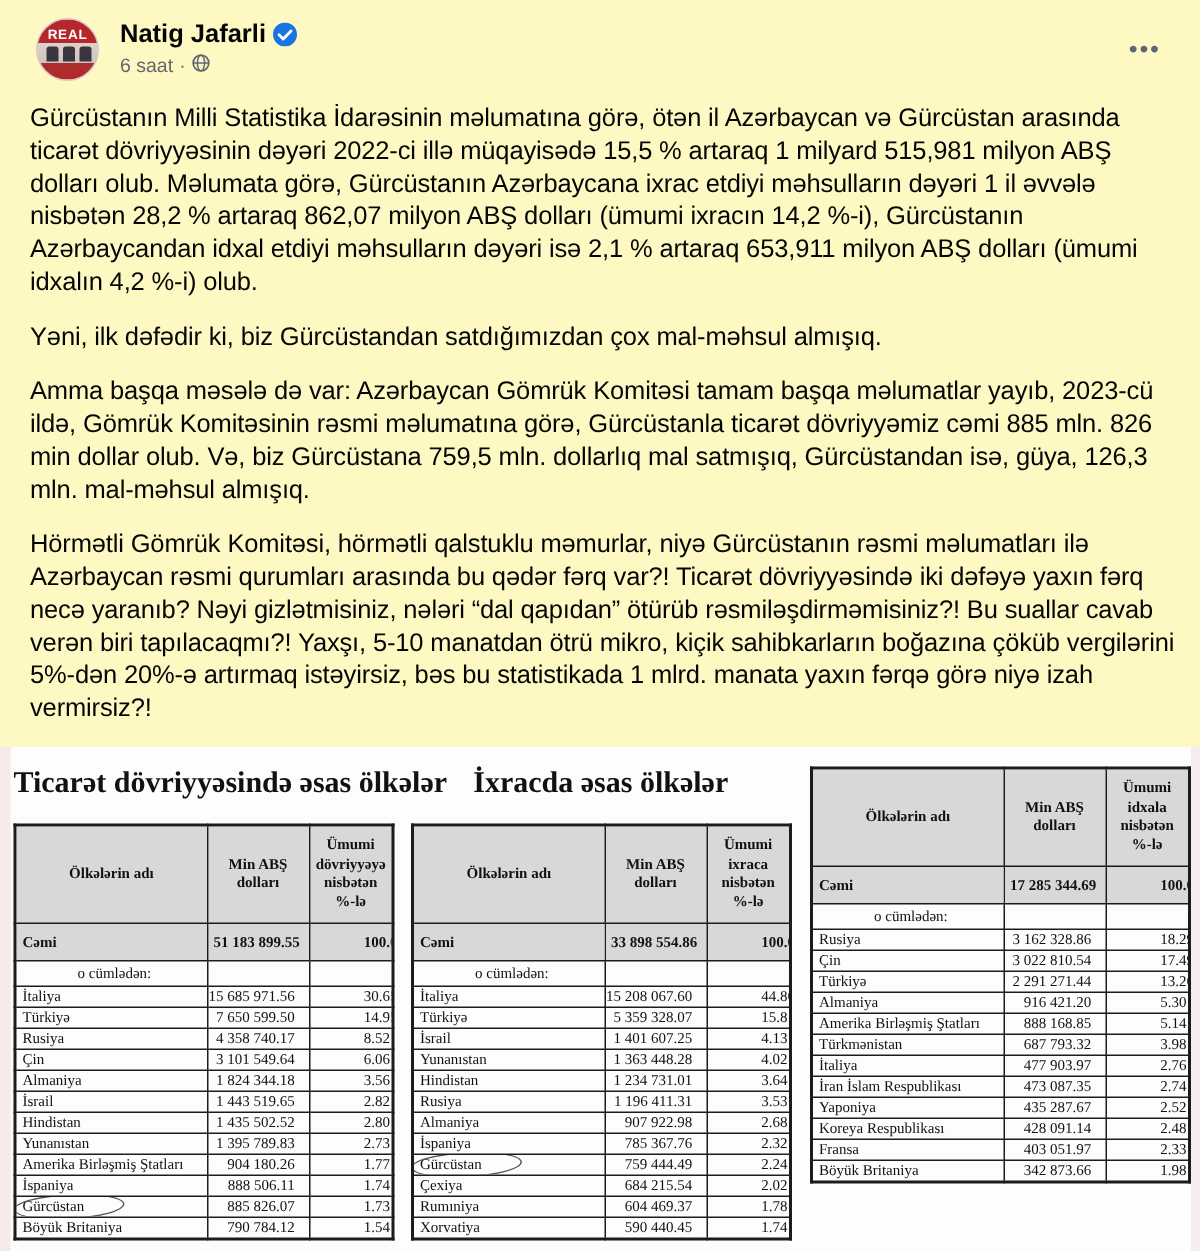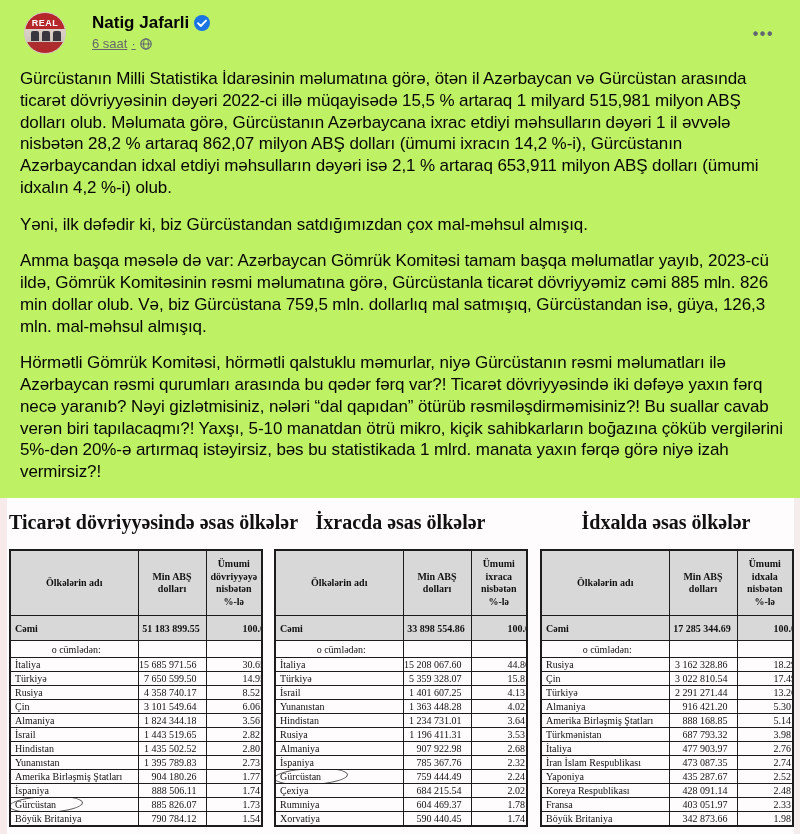--- a/index.html
+++ b/index.html
@@ -1,40 +1,40 @@
 <!DOCTYPE html>
 <html><head>
 <meta charset="utf-8">
 <style>
   * { margin:0; padding:0; box-sizing:border-box; }
   html,body { width:800px; }
   body {
     height:834px; overflow:hidden; background:#fff;
     font-family:"Liberation Sans", sans-serif; color:#050505;
   }
-  .post-card { width:800px; height:705px; background:#bef264; }
+  .post-card { width:800px; height:705px; background:#fef9c3; }
 
   
   .post-header { display:flex; align-items:flex-start; padding:12px 16px 6px 24px; position:relative; }
   .avatar {
     width:42px; height:42px; border-radius:50%; overflow:hidden; flex:0 0 42px;
     border:1px solid #d8c7c7; position:relative; cursor:pointer;
     background:linear-gradient(180deg,#b5272b 0%,#b5272b 40%,#ddd2c9 40%,#cfc4bc 72%,#a92f2f 72%,#b5272b 100%);
   }
   .avatar .avatar-brand {
     position:absolute; top:5px; left:0; right:0; text-align:center;
     color:#fff; font-weight:bold; font-size:9px; letter-spacing:.5px;
   }
   .avatar .fig { position:absolute; top:46%; width:8px; height:10px; background:#3a3640; border-radius:2px 2px 0 0; }
   .avatar .fig.f1{ left:6px; } .avatar .fig.f2{ left:17px; } .avatar .fig.f3{ left:28px; }
-  .header-meta { margin-left:26px; padding-top:1px; }
+  .header-meta { margin-left:14px; padding-top:1px; }
   .author-line { display:flex; align-items:center; gap:5px; }
   .author-name { font-size:17px; font-weight:700; color:#050505; cursor:pointer; }
   .verified { width:16px; height:16px; display:inline-block; }
-  .time-line { display:flex; align-items:center; gap:4px; margin-top:3px; color:#65676b; font-size:13px;text-decoration:underline; }
+  .time-line { display:flex; align-items:flex-start; gap:4px; margin-top:3px; color:#65676b; font-size:13px; }
   .globe { width:12px; height:12px; display:inline-block; }
   .more-btn {
     position:absolute; right:22px; top:20px; color:#606770; cursor:pointer;
     font-size:16px; font-weight:bold; letter-spacing:1.5px; line-height:1;
     padding:6px 4px; border-radius:50%;
   }
 
   
   .post-text { padding:8px 16px 0 20px; }
   .post-text p { font-size:17px; line-height:1.28; margin-bottom:15px; color:#050505; letter-spacing:-0.1px; }
@@ -281,21 +281,20 @@
               </tr>
               <tr class="country">
                 <td class="c-name">Xorvatiya</td>
                 <td class="c-val">590 440.45</td>
                 <td class="c-pct">1.74</td>
               </tr>
             </tbody>
           </table>
       </div>
       <div class="stat-block">
-        <div class="stat-title">İdxalda əsas ölkələr</div>
         <table class="stat">
             <colgroup>
               <col class="c1">
               <col class="c2">
               <col class="c3">
             </colgroup>
             <tbody>
               <tr class="headrow">
                 <th>Ölkələrin adı</th>
                 <th>Min ABŞ dolları</th>

